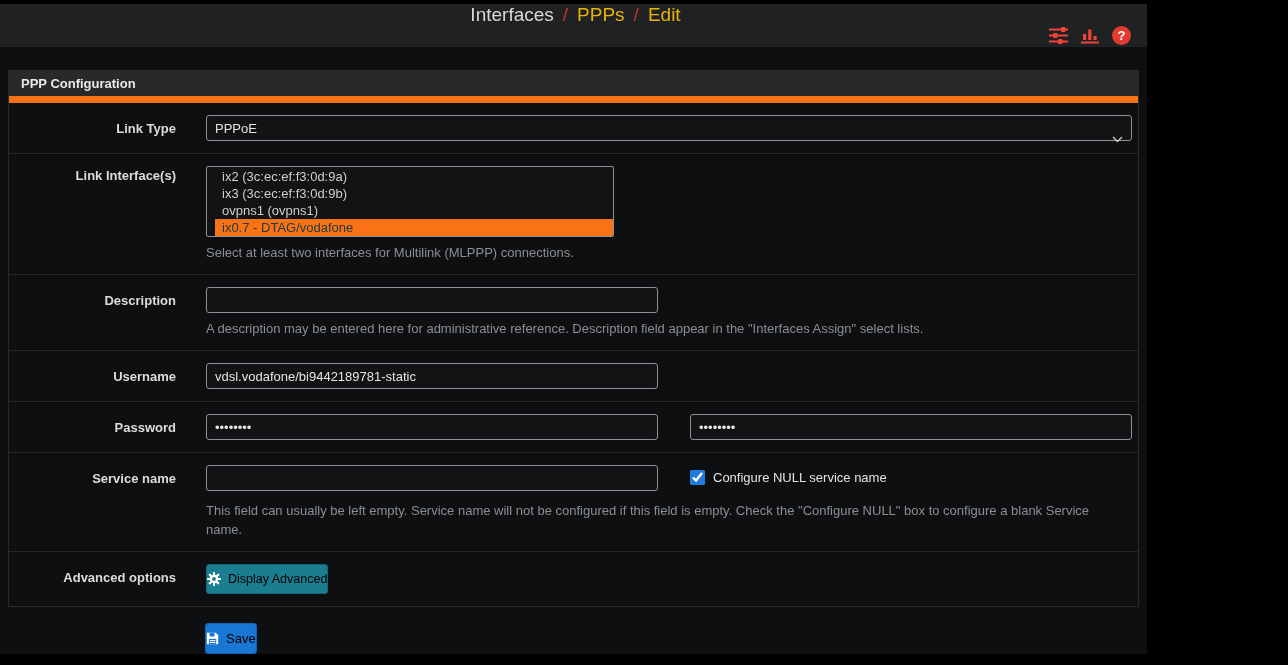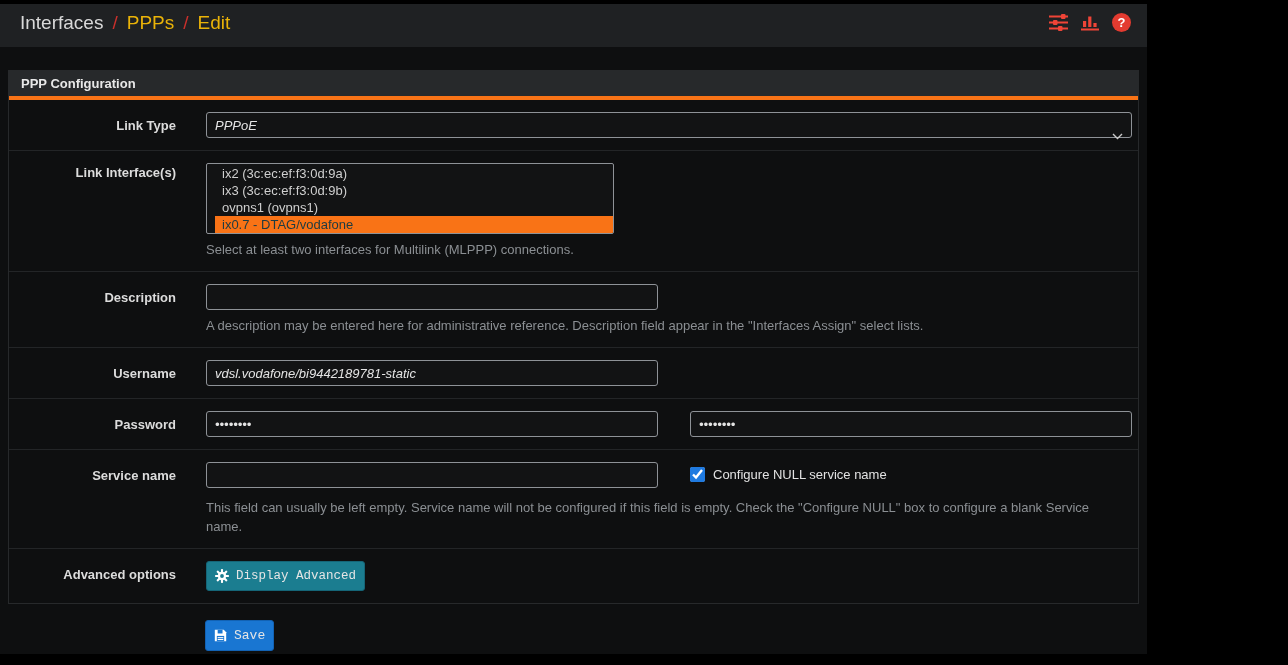--- a/index.html
+++ b/index.html
@@ -3,45 +3,45 @@
 <meta charset="utf-8">
 <style>
   * { margin:0; padding:0; box-sizing:border-box; }
   html,body { width:1288px; height:665px; background:#000; overflow:hidden;
               font-family:"Liberation Sans", sans-serif; }
   body { padding-top:4px; }
 
   .page { width:1147px; height:650px; background:#0e0f10; }
 
   
-  .topbar { height:43px; background:#1f2123; display:flex; align-items:center; padding:0 16px 6px 20px; }
+  .topbar { height:43px; background:#1f2123; display:flex; align-items:center; padding:0 16px 6px 20px;flex-direction:column; }
   .breadcrumb { display:flex; align-items:baseline; gap:9px; font-size:19px; }
   .crumb-text { color:#d9d9d9; }
   .crumb-sep  { color:#c9302c; }
   .crumb-link { color:#eab308; text-decoration:none; cursor:pointer; }
   .topbar-icons { margin-left:auto; display:flex; align-items:center; gap:13px; }
   .tb-icon { display:inline-flex; align-items:center; justify-content:center; cursor:pointer; }
   .help-circle { width:19px; height:19px; border-radius:50%; background:#e33b30; color:#fff;
                  font-size:13px; font-weight:bold; display:inline-flex; align-items:center; justify-content:center; }
 
   
   .content { padding:23px 8px 0 8px; }
   .panel { border:1px solid #27292b; background:#0e0f10; }
   .panel-heading { background:#27292b; padding:5px 12px; font-size:13px; font-weight:bold;
-                   color:#e8e8e8; border-bottom:4px solid #f97316; }
+                   color:#e8e8e8; border-bottom:7px solid #f97316; }
 
   .form-row { display:flex; padding:12px 0; border-bottom:1px solid #232527; }
   .form-row:last-child { border-bottom:none; }
   .col-label { width:197px; flex:0 0 197px; text-align:right; padding:6px 30px 0 0;
                font-size:13px; font-weight:bold; color:#dcdcdc; }
   .col-field { flex:1; padding-right:6px; }
 
   input[type="text"], .select-wrap select {
     width:452px; height:26px; background:#121314; border:1px solid #8e9297; border-radius:3px;
-    color:#e4e4e4; font-size:13px; font-family:"Liberation Sans", sans-serif; padding:0 8px; outline:none;font-style:italic;
+    color:#e4e4e4; font-size:13px; font-family:"Liberation Sans", sans-serif; padding:0 8px; outline:none;
   }
   .select-wrap { position:relative; width:452px; }
   .select-wrap select { appearance:none; -webkit-appearance:none; width:100%; cursor:pointer; }
   .select-caret { position:absolute; right:9px; top:10px; pointer-events:none; }
 
   .listbox { width:408px; height:71px; background:#121314; border:1px solid #8e9297; border-radius:2px;
              overflow:hidden; padding-top:1px; cursor:default;padding-left:8px; }
   .listbox .opt { height:17px; line-height:17px; font-size:13px; color:#cfcfcf; padding-left:7px;
                   white-space:nowrap; }
   .listbox .opt.selected { background:#f97316; color:#1d3b42; }
@@ -52,22 +52,22 @@
   .dual .fa { width:452px; flex:0 0 452px; margin-right:32px; }
   .dual .fb { flex:1; }
   .fb input[type="text"] { width:100%; }
   .confirm-label { margin-top:6px; font-size:13px; color:#b9bcbe; }
 
   .chk-group { display:flex; align-items:center; gap:8px; margin-top:5px; }
   .chk-group input[type="checkbox"] { width:15px; height:15px; accent-color:#1f7ae0; cursor:pointer; }
   .chk-group label { font-size:13px; color:#e2e2e2; cursor:pointer; }
 
   .btn { display:inline-flex; align-items:center; gap:7px; border-radius:3px; cursor:pointer;
-         font-size:12.5px; color:#e5e5e5; border:1px solid transparent; padding:7px 8px;
-         font-family:Liberation Mono, monospace; }
+         font-size:12.5px; color:#000000; border:1px solid transparent; padding:7px 0;
+         font-family:Liberation Sans, sans-serif; }
   .btn-info { background:#1b7d90; border-color:#156577; }
   .btn-primary { background:#1976d2; border-color:#1262b4; font-size:13px; }
 
   .save-area { margin:16px 0 0 197px; }
 </style>
 </head>
 <body>
 
 <div class="page">
 

